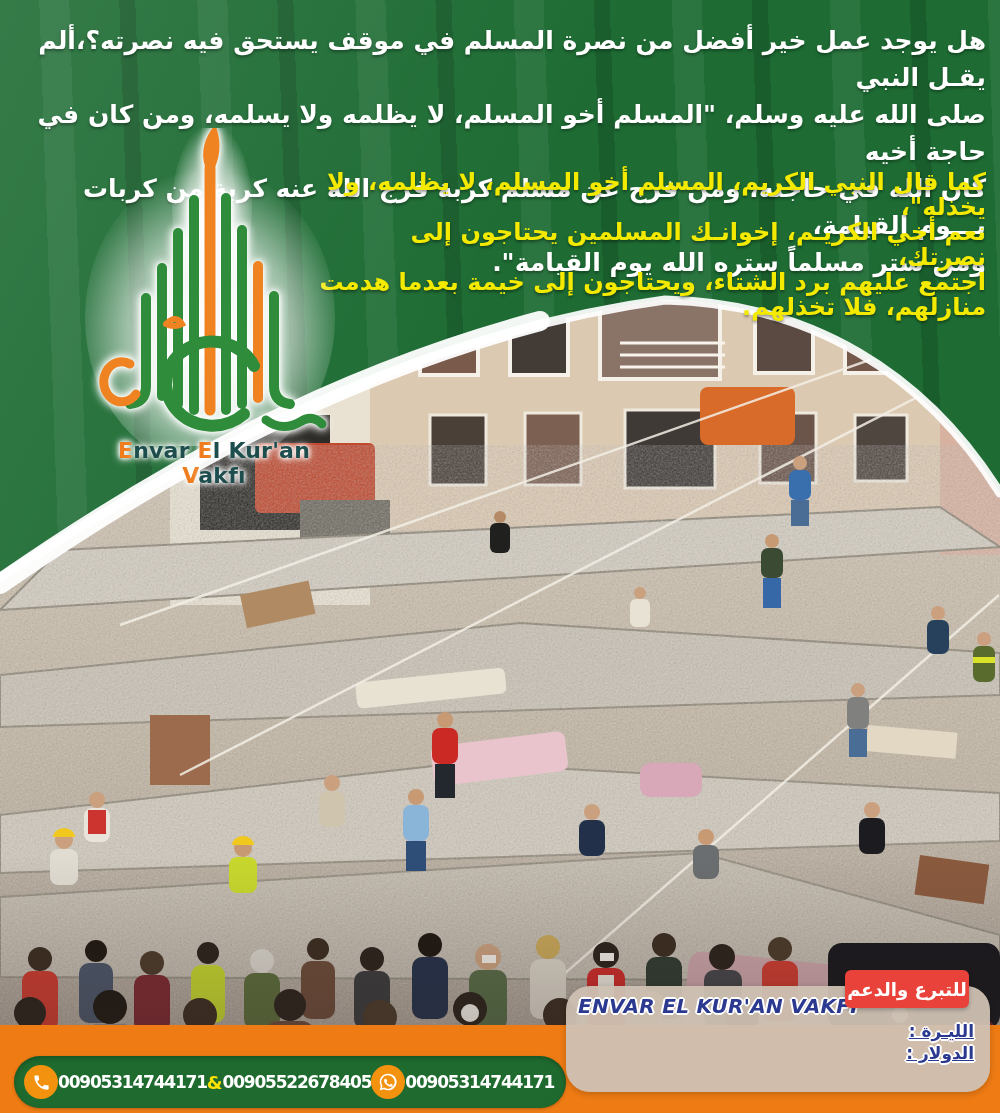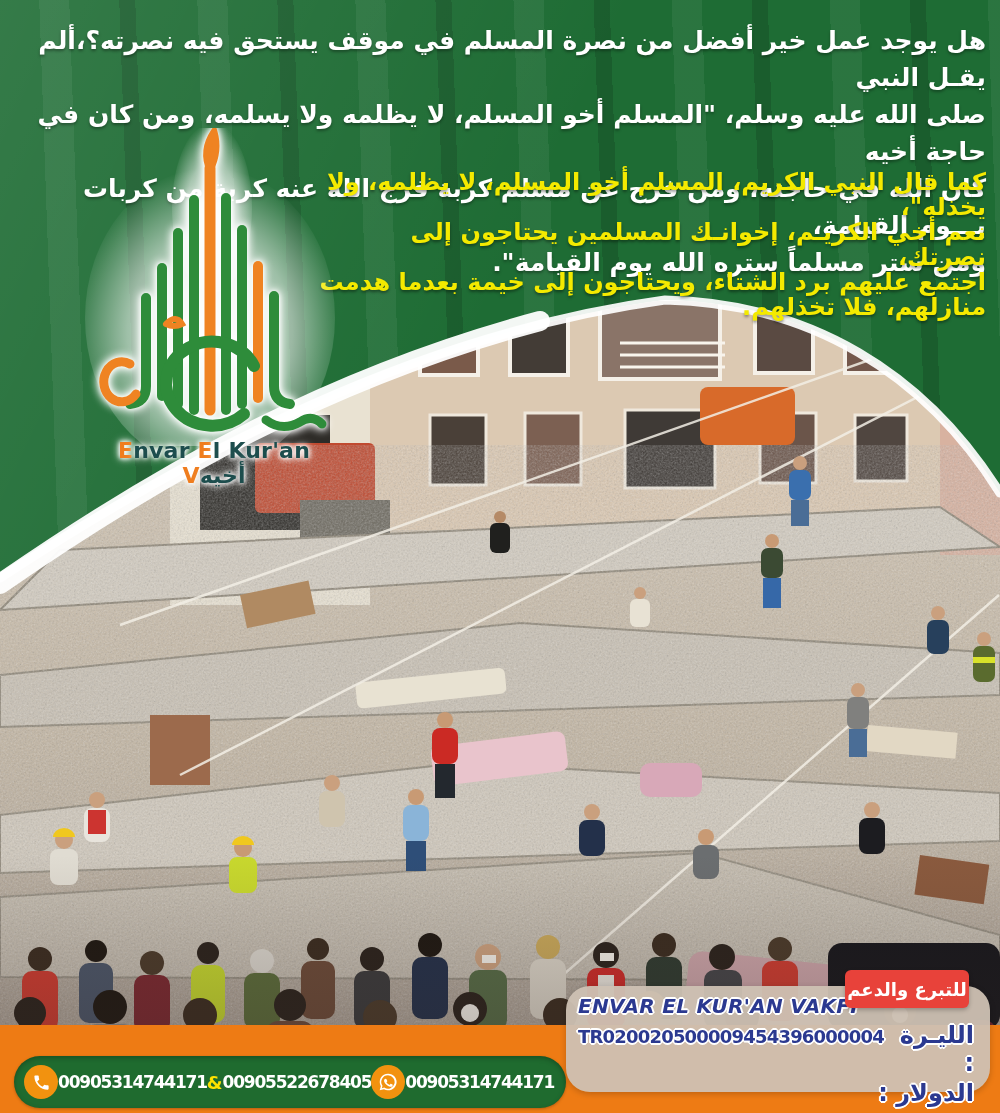--- a/index.html
+++ b/index.html
@@ -29,21 +29,21 @@
   .icon-circle{width:34px;height:34px;border-radius:50%;background:#f2920f;flex:0 0 auto;
     display:flex;align-items:center;justify-content:center;}
   .icon-circle svg{display:block;}
   .donate-panel{position:absolute;left:566px;top:986px;width:424px;height:106px;border-radius:24px;
     background:rgba(205,193,179,.95);box-shadow:0 2px 6px rgba(0,0,0,.2);
     padding:8px 16px 0 12px;box-sizing:border-box;}
   .navy-outline{color:#2b3990;font-weight:bold;
     text-shadow:-2px 0 0 #fff,2px 0 0 #fff,0 -2px 0 #fff,0 2px 0 #fff,-1px -1px 0 #fff,1px 1px 0 #fff,-1px 1px 0 #fff,1px -1px 0 #fff;}
   .panel-org{font-size:20px;font-style:italic;letter-spacing:.3px;margin-bottom:3px;}
   .iban-line{direction:rtl;display:flex;align-items:baseline;gap:8px;margin-top:2px;}
-  .ar-label{font-size:24px;}
+  .ar-label{font-size:17px;text-decoration:underline;}
   .iban{font-size:18px;letter-spacing:-.8px;direction:ltr;unicode-bidi:bidi-override;}
   .donate-badge{position:absolute;left:845px;top:970px;width:124px;height:38px;border-radius:6px;
     background:#e8423a;color:#fff;font-weight:bold;font-size:18px;display:flex;align-items:center;
     justify-content:center;direction:rtl;box-shadow:0 2px 4px rgba(0,0,0,.25);z-index:6;}
   .z2{z-index:2;} .z3{z-index:3;} .z4{z-index:4;}
 </style>
 </head>
 <body>
 
 <div class="poster">
@@ -369,21 +369,21 @@
         <path d="M180,138 V270" stroke="#ef8322" stroke-width="10"></path>
 
         <path d="M176,238 a46,42 0 1 0 -10,48" stroke="#2e8c3a" stroke-width="12"></path>
         <path d="M52,236 a18,20 0 1 0 6,30" stroke="#ef8322" stroke-width="9"></path>
         <path d="M88,196 q10,-10 16,0 q-8,4 -16,0" stroke="#ef8322" stroke-width="6"></path>
         <path d="M188,292 q16,12 34,2 q12,-8 22,2" stroke="#2e8c3a" stroke-width="9"></path>
       </g>
     </svg>
   </div>
   <div class="brand z3">
-    <span class="cap">E</span><span>nvar </span><span class="cap">E</span><span>l Kur'an </span><span class="cap">V</span><span>أخيه</span>
+    <span class="cap">E</span><span>nvar </span><span class="cap">E</span><span>l Kur'an </span><span class="cap">V</span><span>akfı</span>
   </div>
 
   <div class="orange-band z3"></div>
 
   <div class="phone-pill z4">
     <span class="icon-circle">
       <svg width="19" height="19" viewBox="0 0 24 24" fill="#ffffff">
           <path d="M6.6 10.8c1.4 2.8 3.8 5.1 6.6 6.6l2.2-2.2c.3-.3.7-.4 1-.2 1.1.4 2.3.6 3.6.6.6 0 1 .4 1 1V20c0 .6-.4 1-1 1C10.6 21 3 13.4 3 4c0-.6.4-1 1-1h3.5c.6 0 1 .4 1 1 0 1.2.2 2.4.6 3.6.1.3 0 .7-.2 1l-2.3 2.2z"></path>
         </svg>
     </span>
@@ -395,21 +395,20 @@
           <path d="M12 2a10 10 0 0 0-8.6 15L2 22l5.2-1.4A10 10 0 1 0 12 2zm0 2a8 8 0 1 1-4.1 14.9l-.3-.2-3 .8.8-2.9-.2-.3A8 8 0 0 1 12 4zm-3.1 4.2c-.2 0-.5.1-.7.3-.2.2-.9.9-.9 2.1s.9 2.4 1 2.6c.1.2 1.8 2.8 4.4 3.8 2.2.9 2.6.7 3.1.7.5-.1 1.5-.6 1.7-1.2.2-.6.2-1.1.2-1.2-.1-.1-.2-.2-.5-.3l-1.7-.8c-.2-.1-.4-.1-.6.1l-.8 1c-.1.2-.3.2-.5.1-.7-.3-1.4-.7-2-1.2-.5-.5-.9-1.1-1.3-1.7-.1-.2 0-.4.1-.5l.6-.7c.1-.2.1-.3.1-.5l-.8-1.9c-.2-.4-.4-.5-.6-.5h-.3z"></path>
         </svg>
     </span>
     <span class="phone-num">00905314744171</span>
   </div>
 
   <div class="donate-panel z4">
     <div class="panel-org navy-outline">ENVAR EL KUR'AN VAKFI</div>
     <div class="iban-line">
       <span class="ar-label navy-outline">الليـرة :</span>
-      <span class="iban navy-outline">TR020020500009454396000004</span>
     </div>
     <div class="iban-line">
       <span class="ar-label navy-outline">الدولار :</span>
     </div>
   </div>
 
   <div class="donate-badge">للتبرع والدعم</div>
 
 </div>
 

